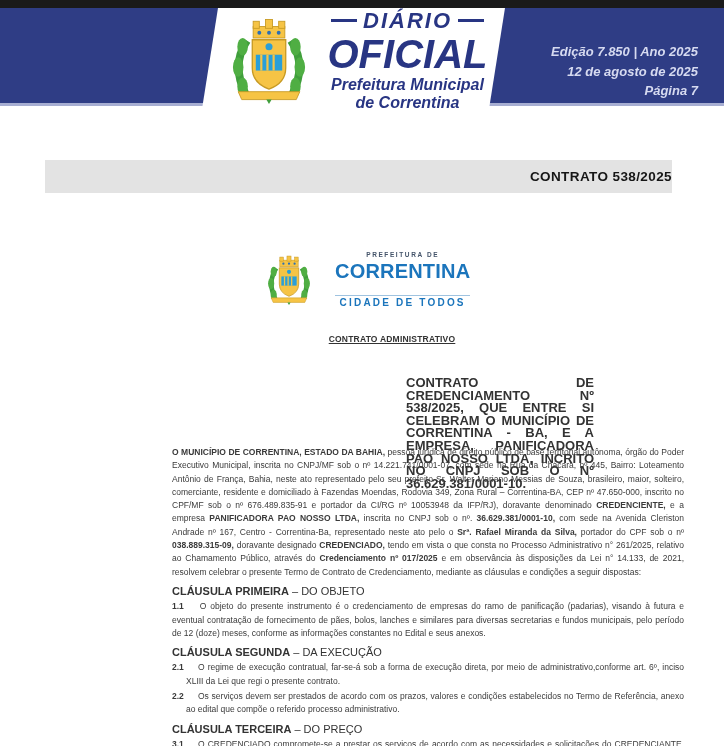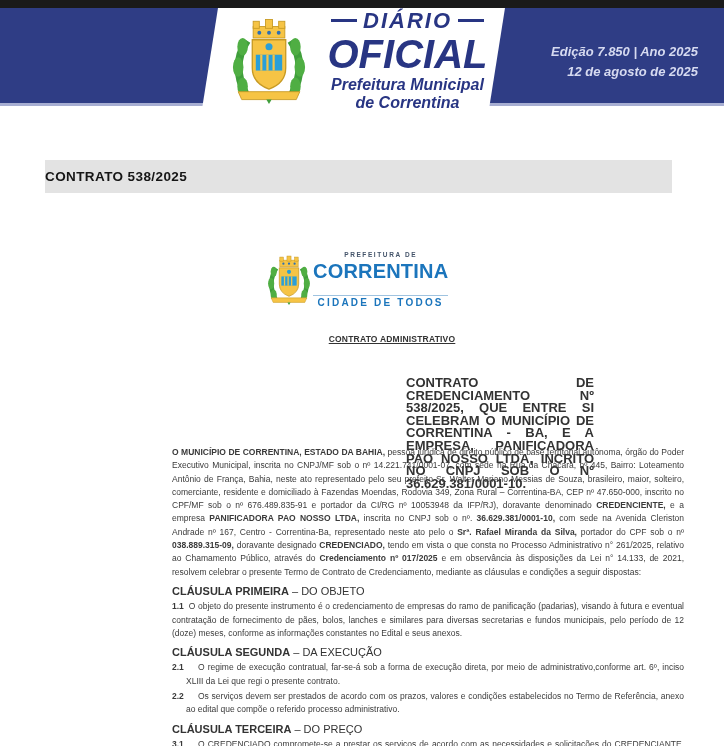--- a/index.html
+++ b/index.html
@@ -27,25 +27,25 @@
   .oficial{font-size:40px;font-weight:900;letter-spacing:0px;margin-top:2px;}
   .mast-sub{font-size:16px;font-weight:700;margin-top:3px;}
   .mast-sub2{font-size:16px;font-weight:700;margin-top:2px;}
   .edition{
     position:absolute;right:26px;top:26px;z-index:3;text-align:right;
     color:#d6daf0;font-style:italic;font-weight:600;font-size:13px;line-height:1.5;margin-top:16px;
   }
   
   .title-bar{
     position:absolute;left:45px;top:160px;width:627px;height:33px;background:#e3e3e3;
-    display:flex;align-items:center;justify-content:flex-start;
+    display:flex;align-items:center;justify-content:flex-end;
     font-size:13.5px;font-weight:bold;color:#161616;letter-spacing:.4px;
   }
   
-  .brand{position:absolute;left:266px;top:252px;display:flex;align-items:center;gap:1px;}
+  .brand{position:absolute;left:266px;top:252px;display:flex;align-items:center;gap:23px;}
   .brand-text{display:flex;flex-direction:column;align-items:center;line-height:1;}
   .brand-top{font-size:6.5px;font-weight:bold;letter-spacing:1.6px;color:#44546a;}
   .brand-name{font-size:20px;font-weight:800;color:#1b75bc;letter-spacing:.2px;margin-top:2px;}
   .brand-tagline{
     font-size:10px;font-weight:700;color:#1b75bc;letter-spacing:2.2px;
     border-top:1px solid #9fc3e0;padding-top:2px;margin-top:14px;width:100%;text-align:center;box-sizing:border-box;
   }
   
   .doc-heading{
     position:absolute;left:392px;top:334px;transform:translateX(-50%);
@@ -58,21 +58,21 @@
   }
   .bodytext{
     position:absolute;left:172px;top:446px;width:512px;
     font-size:8.5px;color:#3a3a3a;line-height:13.3px;text-align:justify;
   }
   .bodytext p{margin:0;}
   .seg-b{font-weight:bold;}
   .clause-h{margin:6px 0 2px 0;font-size:11px;color:#333;}
   .clause-h .ct{font-weight:bold;}
   .item{margin:0 0 2px 0;}
-  .item .num{font-weight:bold;margin-right:5px;}
+  .item .num{font-weight:bold;margin-right:16px;}
   .item.hang{padding-left:14px;}
   .item.hang .num{display:inline-block;width:14px;margin-left:-14px;margin-right:12px;}
 </style>
 </head>
 <body>
 
 <div class="top-strip"></div>
 <div class="banner"></div>
 
 <div class="mast-band">
@@ -111,20 +111,21 @@
       <div class="oficial">OFICIAL</div>
       <div class="mast-sub">Prefeitura Municipal</div>
       <div class="mast-sub2">de Correntina</div>
     </div>
   </div>
 </div>
 
 <div class="edition">
   <div>Edição 7.850 | Ano 2025</div>
   <div>12 de agosto de 2025</div>
+  <div>Página 7</div>
 </div>
 
 <div class="title-bar">
   <span>CONTRATO 538/2025</span>
 </div>
 
 <div class="brand">
   <svg width="46" height="51" viewBox="0 0 90 100">
     <path d="M20 28 Q2 55 18 88" stroke="#3f9e3b" stroke-width="9" fill="none"></path>
     <path d="M70 28 Q88 55 72 88" stroke="#3f9e3b" stroke-width="9" fill="none"></path>

